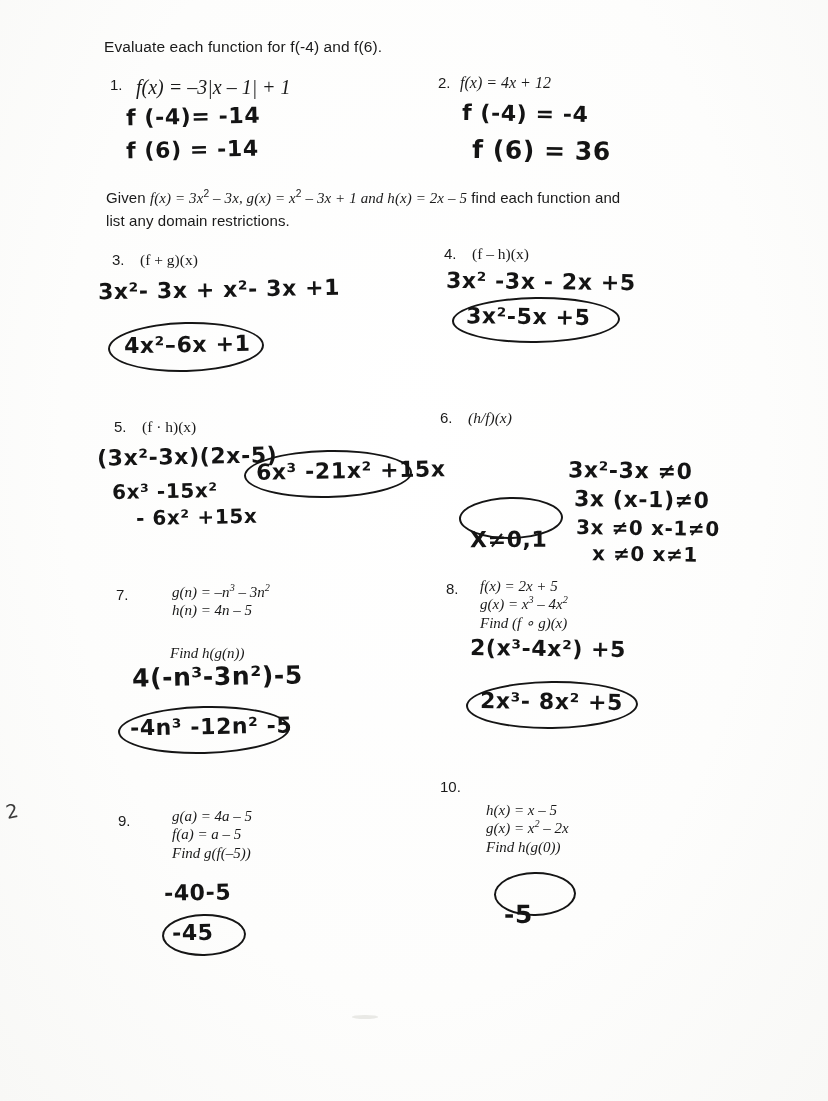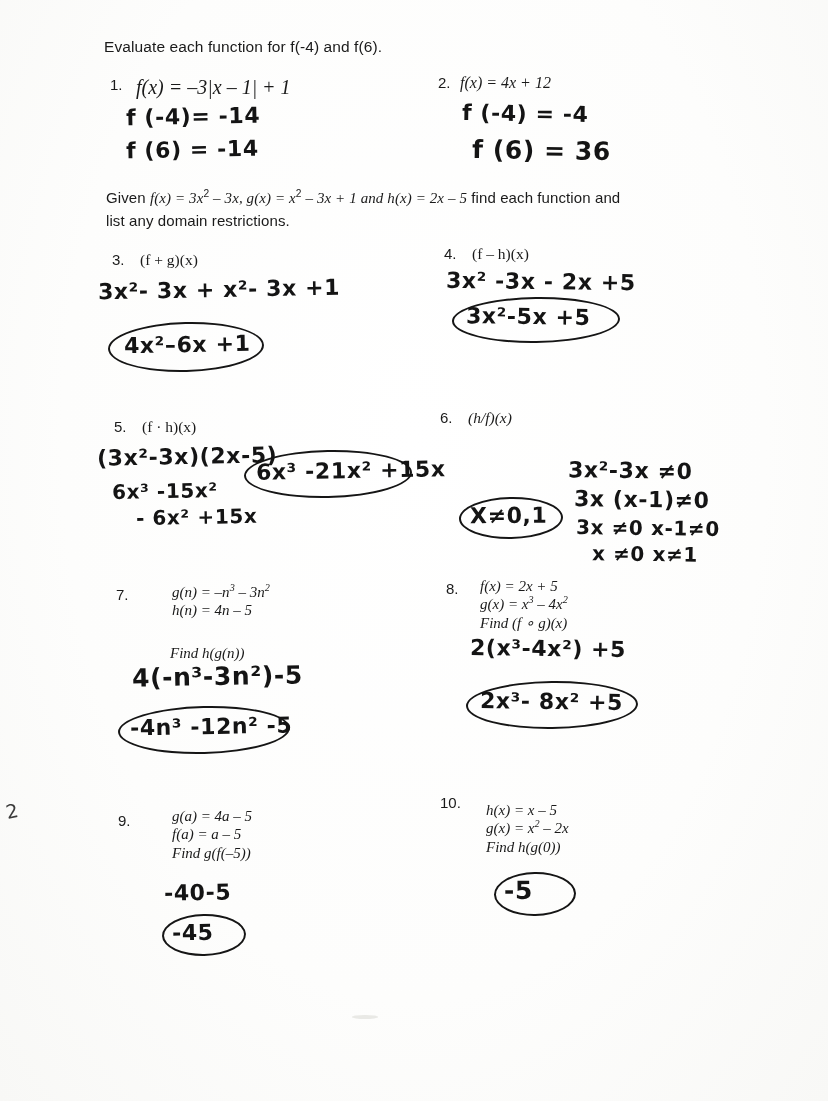--- a/index.html
+++ b/index.html
@@ -29,21 +29,21 @@
     font-family:"DejaVu Sans", sans-serif;
     color:#141414;
     font-weight:600;
     letter-spacing:.6px;
   }
   .hw-lg{font-size:25px;}
   .hw-md{font-size:22px;}
   .hw-sm{font-size:20px;}
   .sk1{transform:rotate(-1.1deg);}
   .sk3{transform:rotate(.8deg);}
-  .sk4{transform:rotate(-.5deg);}
+  .sk4{transform:rotate(-.5deg);margin-top:24px;}
   
   .circ{
     position:absolute;
     border:2.6px solid #151515;
     border-radius:50%/50%;
     pointer-events:none;
   }
   
   .frac{position:absolute;text-align:center;font-family:"DejaVu Sans",sans-serif;font-weight:600;color:#141414;}
   .frac .top{font-size:23px;letter-spacing:.5px;}
@@ -142,21 +142,21 @@
   <div class="p prob" style="left:118px;top:812px;">9.</div>
   <div class="p prob serifi" style="left:172px;top:808px;font-size:15px;">g(a) = 4a – 5</div>
   <div class="p prob serifi" style="left:172px;top:826px;font-size:15px;">f(a) = a – 5</div>
   <div class="p prob" style="left:172px;top:844px;font-size:15px;"><span class="serifi">Find g(f(–5))</span></div>
 
   <div class="hw hw-md sk1" style="left:164px;top:880px;">-40-5</div>
 
   <div class="circ" style="left:162px;top:914px;width:80px;height:38px;transform:rotate(-1.2deg);"></div>
   <div class="hw hw-md sk1" style="left:172px;top:920px;">-45</div>
 
-  <div class="p prob" style="left:440px;top:794px;text-align:right;">10.</div>
+  <div class="p prob" style="left:440px;top:778px;text-align:right;">10.</div>
   <div class="p prob serifi" style="left:486px;top:802px;font-size:15px;">h(x) = x – 5</div>
   <div class="p prob serifi" style="left:486px;top:820px;font-size:15px;font-style:italic;">
     <span>g(x) = x</span><sup>2</sup><span> – 2x</span>
   </div>
   <div class="p prob" style="left:486px;top:838px;font-size:15px;"><span class="serifi">Find h(g(0))</span></div>
 
   <div class="circ" style="left:494px;top:872px;width:78px;height:40px;transform:rotate(-1deg);"></div>
   <div class="hw hw-lg sk4" style="left:504px;top:876px;">-5</div>
 
   <div class="edge-mark" style="left:6px;top:800px;font-size:19px;transform:rotate(-12deg);">2</div>

